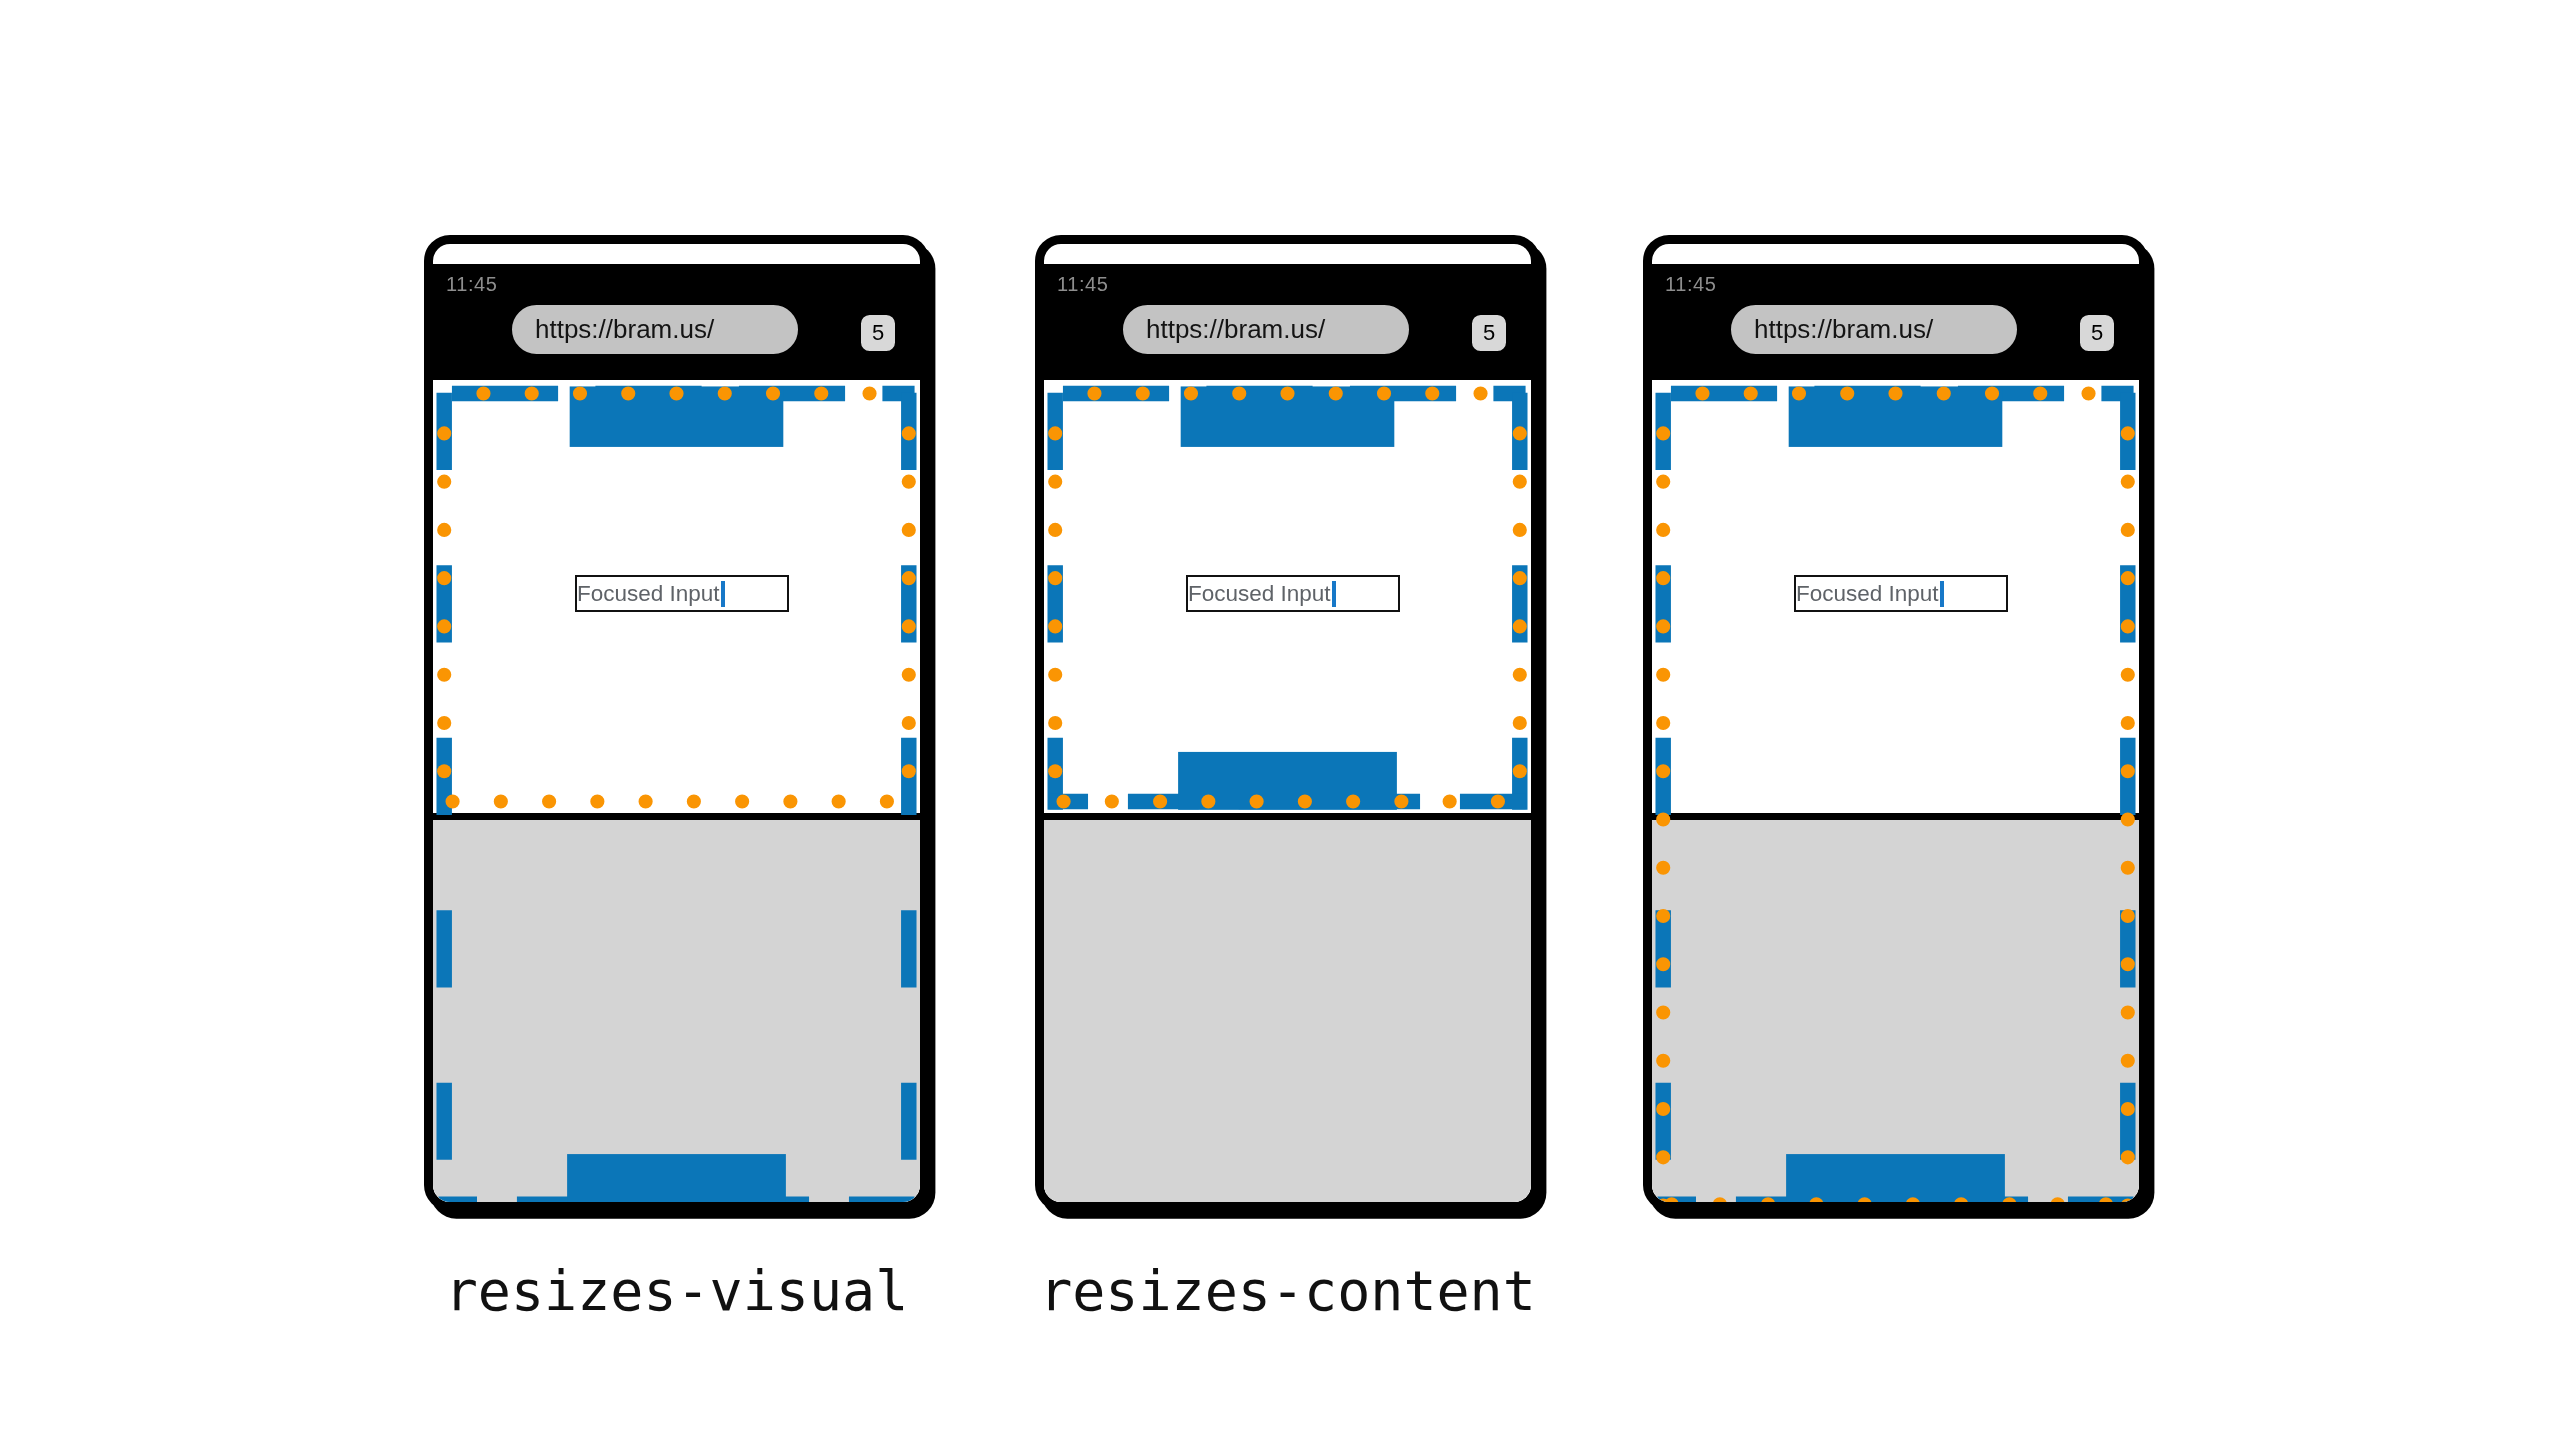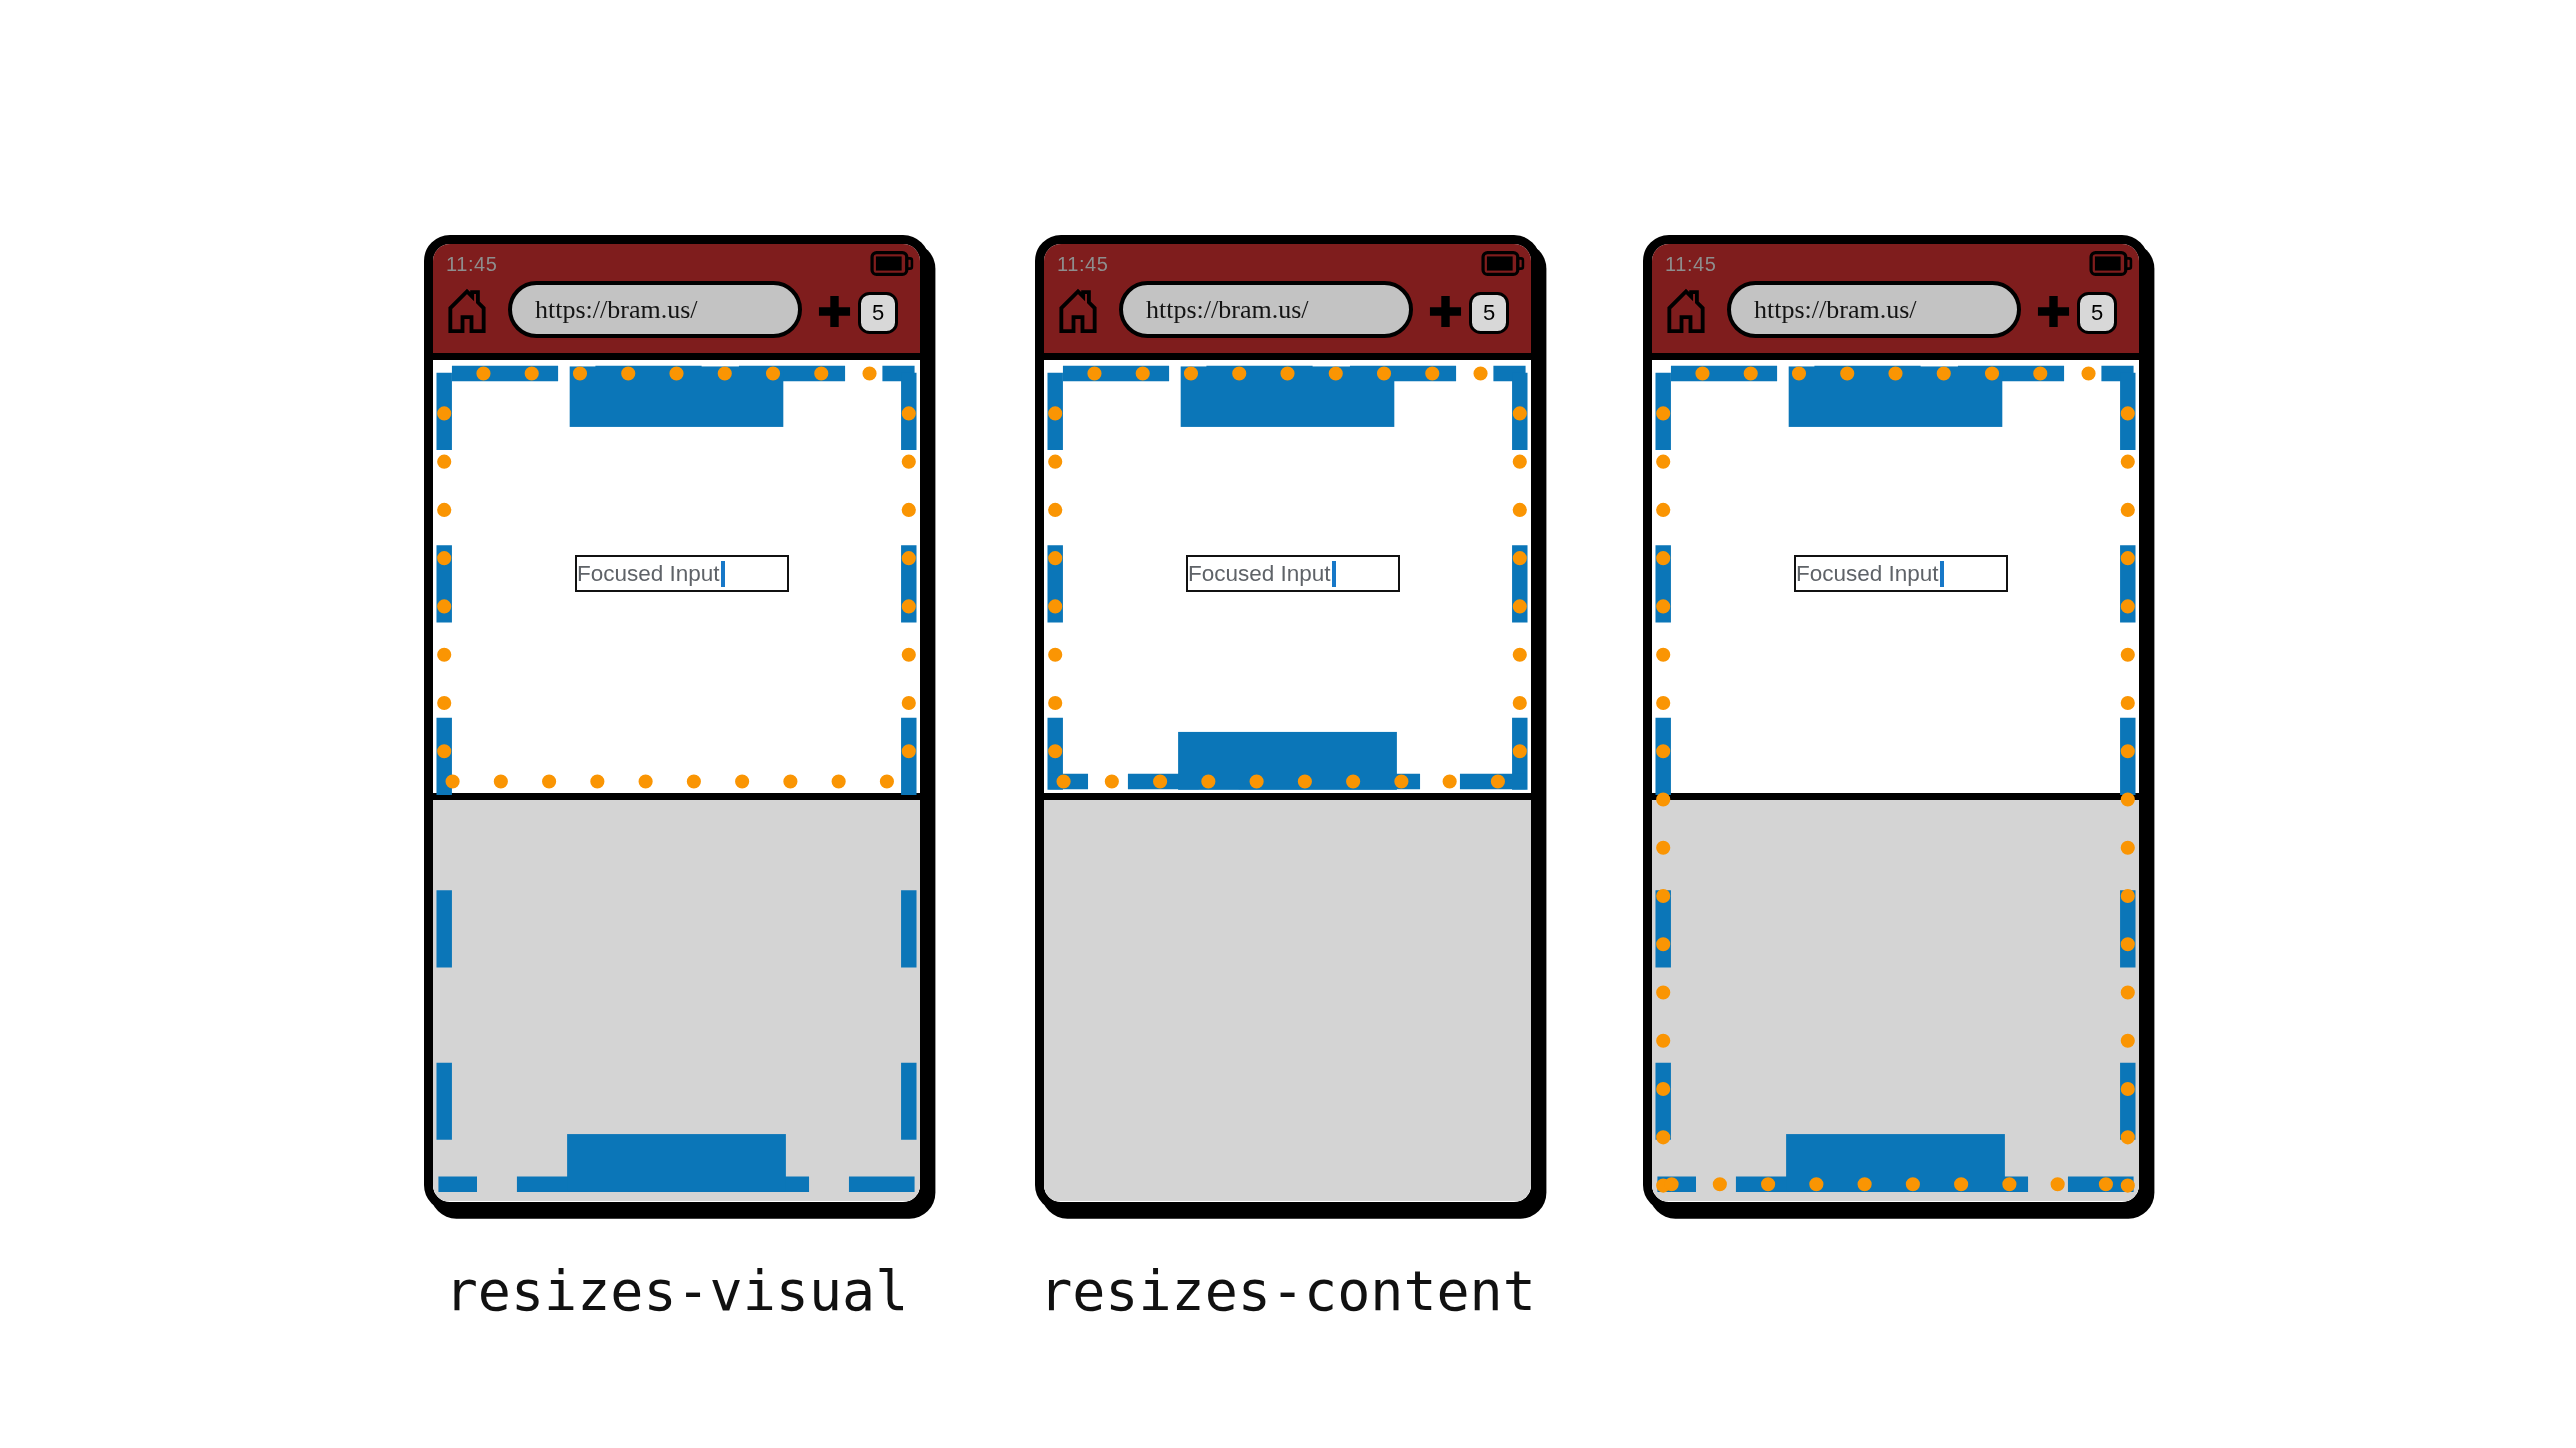--- a/index.html
+++ b/index.html
@@ -12,31 +12,31 @@
     position:absolute;top:1024px;left:0;width:100%;text-align:center;
     font-family:"DejaVu Sans Mono",monospace;font-size:55px;color:#111;white-space:nowrap;
   }
   .phone{
     position:absolute;left:0;top:0;width:505px;height:976px;box-sizing:border-box;
     border:9px solid #000;border-radius:26px;background:#fff;overflow:hidden;
     box-shadow:6.4px 7.7px 0 #000;
   }
   
   .chrome{
-    position:relative;height:109px;background:#7f1d1d;border-bottom:7.7px solid #000;
+    position:relative;height:109px;background:#000000;border-bottom:7.7px solid #000;margin-top:20px;
   }
   .status-time{
     position:absolute;left:13px;top:9px;font-size:20px;color:#8E8E8E;letter-spacing:0.6px;
   }
   .battery{position:absolute;right:6.4px;top:6.4px;}
   .home{position:absolute;left:11.6px;top:41px;}
   .url-pill{
     position:absolute;left:75px;top:37px;width:294px;height:57px;box-sizing:border-box;
     background:#C3C3C3;border:4.5px solid #000;border-radius:33px;
-    display:flex;align-items:center;font-family:Liberation Serif, serif;
+    display:flex;align-items:center;
   }
   .url-text{font-size:26px;color:#141414;padding-left:23px;white-space:nowrap;}
   .newtab{position:absolute;left:384px;top:50px;}
   .tabcount{
     position:absolute;left:425px;top:48px;width:40px;height:42px;box-sizing:border-box;
     border:3.9px solid #000;border-radius:11.6px;background:#D8D8D8;
     display:flex;align-items:center;justify-content:center;font-size:22px;color:#000;
   }
   
   .content{position:relative;height:841px;background:#fff;}

